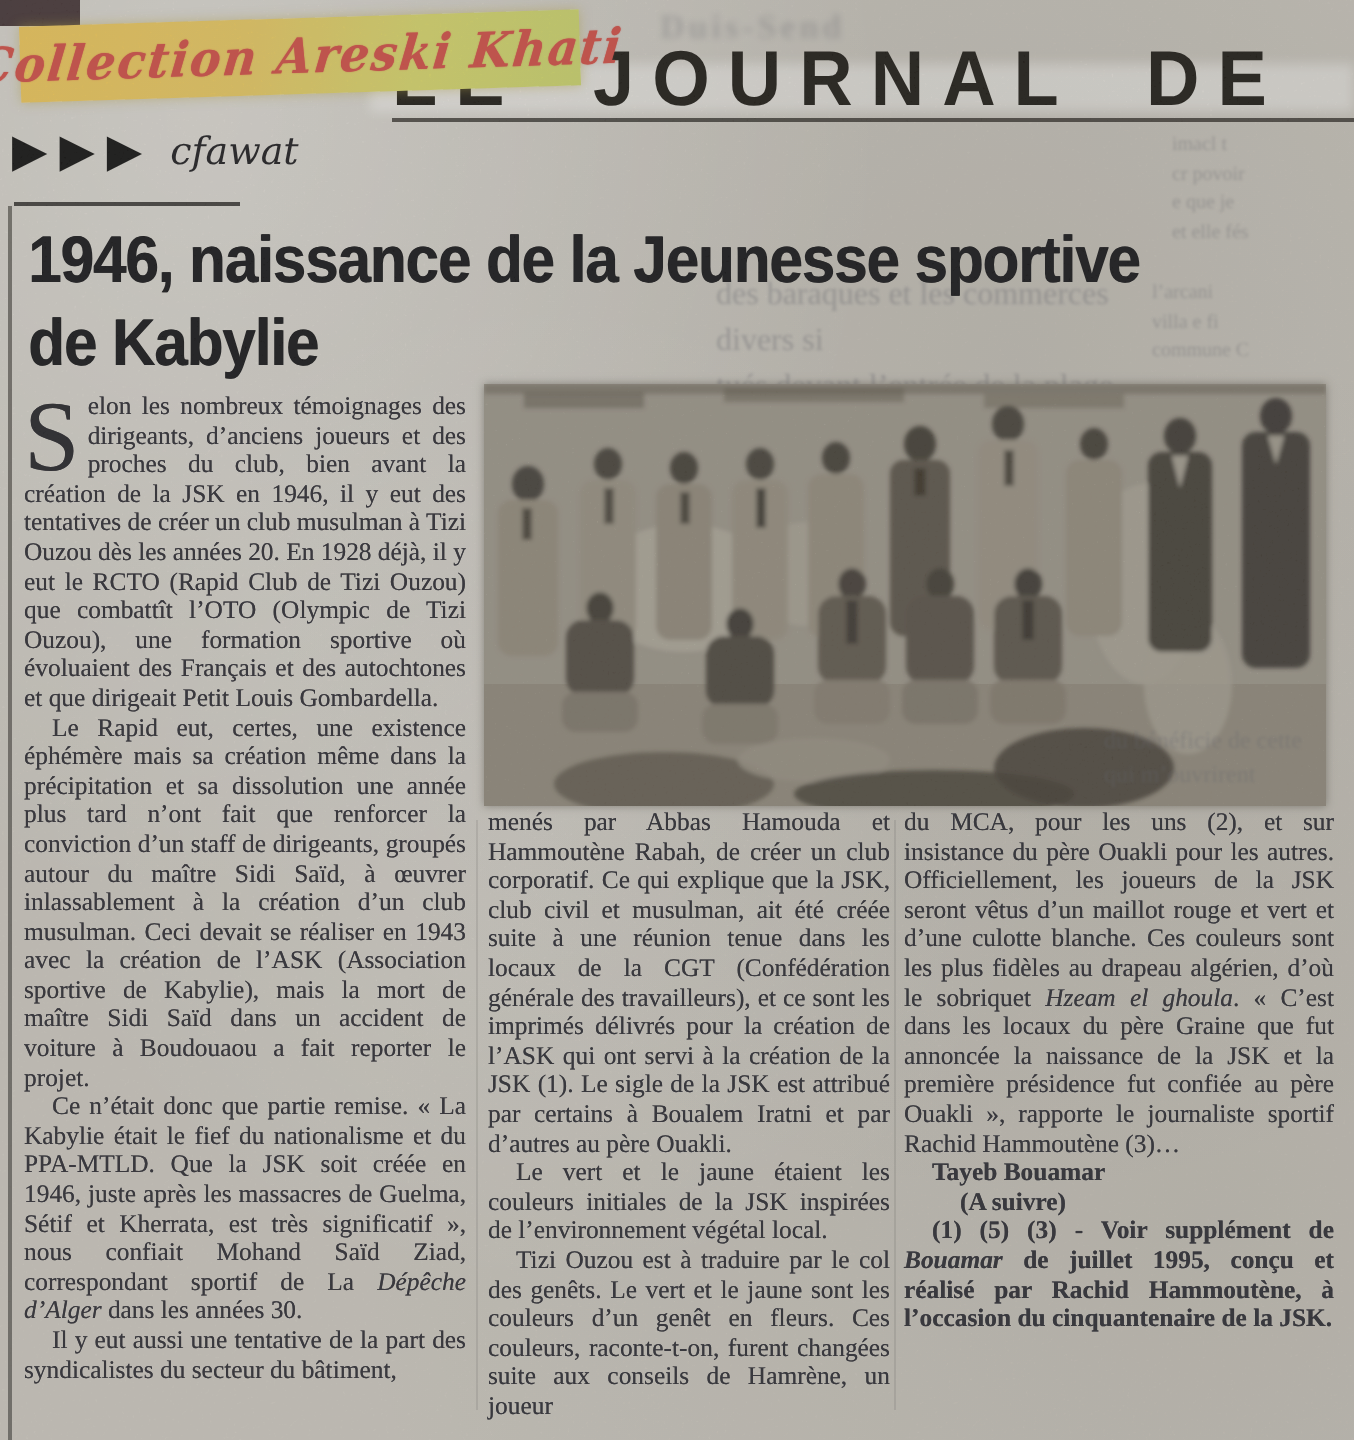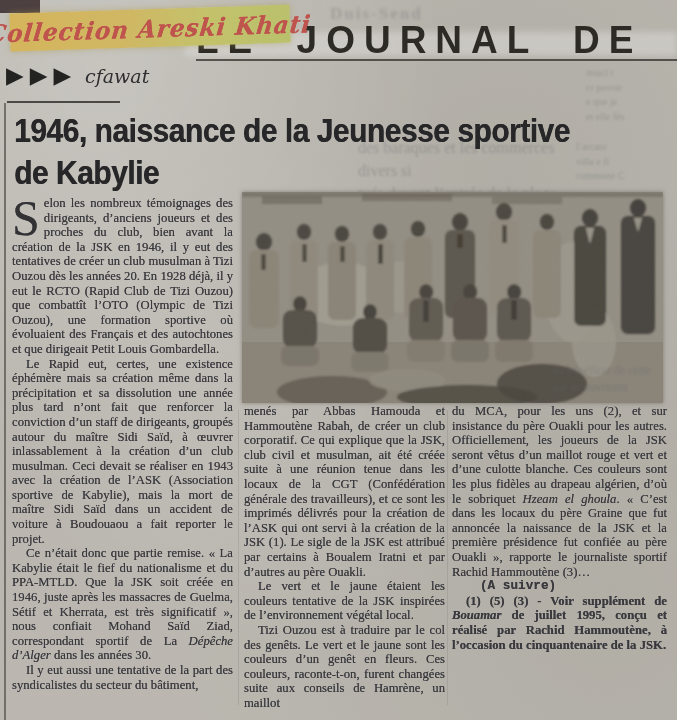--- a/index.html
+++ b/index.html
@@ -222,27 +222,28 @@
 
   <div class="abs col col1">
     <p><span class="dropcap">S</span><span>elon les nombreux témoignages des dirigeants, d’anciens joueurs et des proches du club, bien avant la création de la JSK en 1946, il y eut des tentatives de créer un club musulman à Tizi Ouzou dès les années 20. En 1928 déjà, il y eut le RCTO (Rapid Club de Tizi Ouzou) que combattît l’OTO (Olympic de Tizi Ouzou), une formation sportive où évoluaient des Français et des autochtones et que dirigeait Petit Louis Gombardella.</span></p>
     <p>Le Rapid eut, certes, une existence éphémère mais sa création même dans la précipitation et sa dissolution une année plus tard n’ont fait que renforcer la conviction d’un staff de dirigeants, groupés autour du maître Sidi Saïd, à œuvrer inlassablement à la création d’un club musulman. Ceci devait se réaliser en 1943 avec la création de l’ASK (Association sportive de Kabylie), mais la mort de maître Sidi Saïd dans un accident de voiture à Boudouaou a fait reporter le projet.</p>
     <p><span>Ce n’était donc que partie remise. « La Kabylie était le fief du nationalisme et du PPA-MTLD. Que la JSK soit créée en 1946, juste après les massacres de Guelma, Sétif et Kherrata, est très significatif », nous confiait Mohand Saïd Ziad, correspondant sportif de La </span><i>Dépêche d’Alger</i><span> dans les années 30.</span></p>
     <p>Il y eut aussi une tentative de la part des syndicalistes du secteur du bâtiment,</p>
   </div>
 
   <div class="abs col col2">
     <p>menés par Abbas Hamouda et Hammoutène Rabah, de créer un club corporatif. Ce qui explique que la JSK, club civil et musulman, ait été créée suite à une réunion tenue dans les locaux de la CGT (Confédération générale des travailleurs), et ce sont les imprimés délivrés pour la création de l’ASK qui ont servi à la création de la JSK (1). Le sigle de la JSK est attribué par certains à Boualem Iratni et par d’autres au père Ouakli.</p>
-    <p>Le vert et le jaune étaient les couleurs tentative de la JSK inspirées de l’environnement végétal local.</p>
-    <p>Tizi Ouzou est à traduire par le col des genêts. Le vert et le jaune sont les couleurs d’un genêt en fleurs. Ces couleurs, raconte-t-on, furent changées suite aux conseils de Hamrène, un maillot</p>
+    <p>Le vert et le jaune étaient les couleurs initiales de la JSK inspirées de l’environnement végétal local.</p>
+    <p>Tizi Ouzou est à traduire par le col des genêts. Le vert et le jaune sont les couleurs d’un genêt en fleurs. Ces couleurs, raconte-t-on, furent changées suite aux conseils de Hamrène, un joueur</p>
   </div>
 
   <div class="abs col col3">
     <p><span>du MCA, pour les uns (2), et sur insistance du père Ouakli pour les autres. Officiellement, les joueurs de la JSK seront vêtus d’un maillot rouge et vert et d’une culotte blanche. Ces couleurs sont les plus fidèles au drapeau algérien, d’où le sobriquet </span><i>Hzeam el ghoula</i><span>. « C’est dans les locaux du père Graine que fut annoncée la naissance de la JSK et la première présidence fut confiée au père Ouakli », rapporte le journaliste sportif Rachid Hammoutène (3)…</span></p>
-    <p class="byline" style="text-indent:28px;font-family:Liberation Mono, monospace;">(A suivre)</p>
+    <p class="byline">Tayeb Bouamar</p>
+    <p class="byline" style="text-indent:28px;">(A suivre)</p>
     <p class="note"><span>(1) (5) (3) - Voir supplément de </span><i>Bouamar</i><span> de juillet 1995, conçu et réalisé par Rachid Hammoutène, à l’occasion du cinquantenaire de la JSK.</span></p>
   </div>
 
   <svg class="abs noise" width="677" height="720" xmlns="http://www.w3.org/2000/svg">
     <filter id="pgrain">
         <feTurbulence type="fractalNoise" baseFrequency="0.75" numOctaves="2" stitchTiles="stitch"></feTurbulence>
       <feColorMatrix type="matrix" values="0 0 0 0 0.25  0 0 0 0 0.24  0 0 0 0 0.22  0.8 0.8 0.8 0 0"></feColorMatrix>
       </filter>
     <rect width="677" height="720" filter="url(#pgrain)"></rect>
   </svg>

